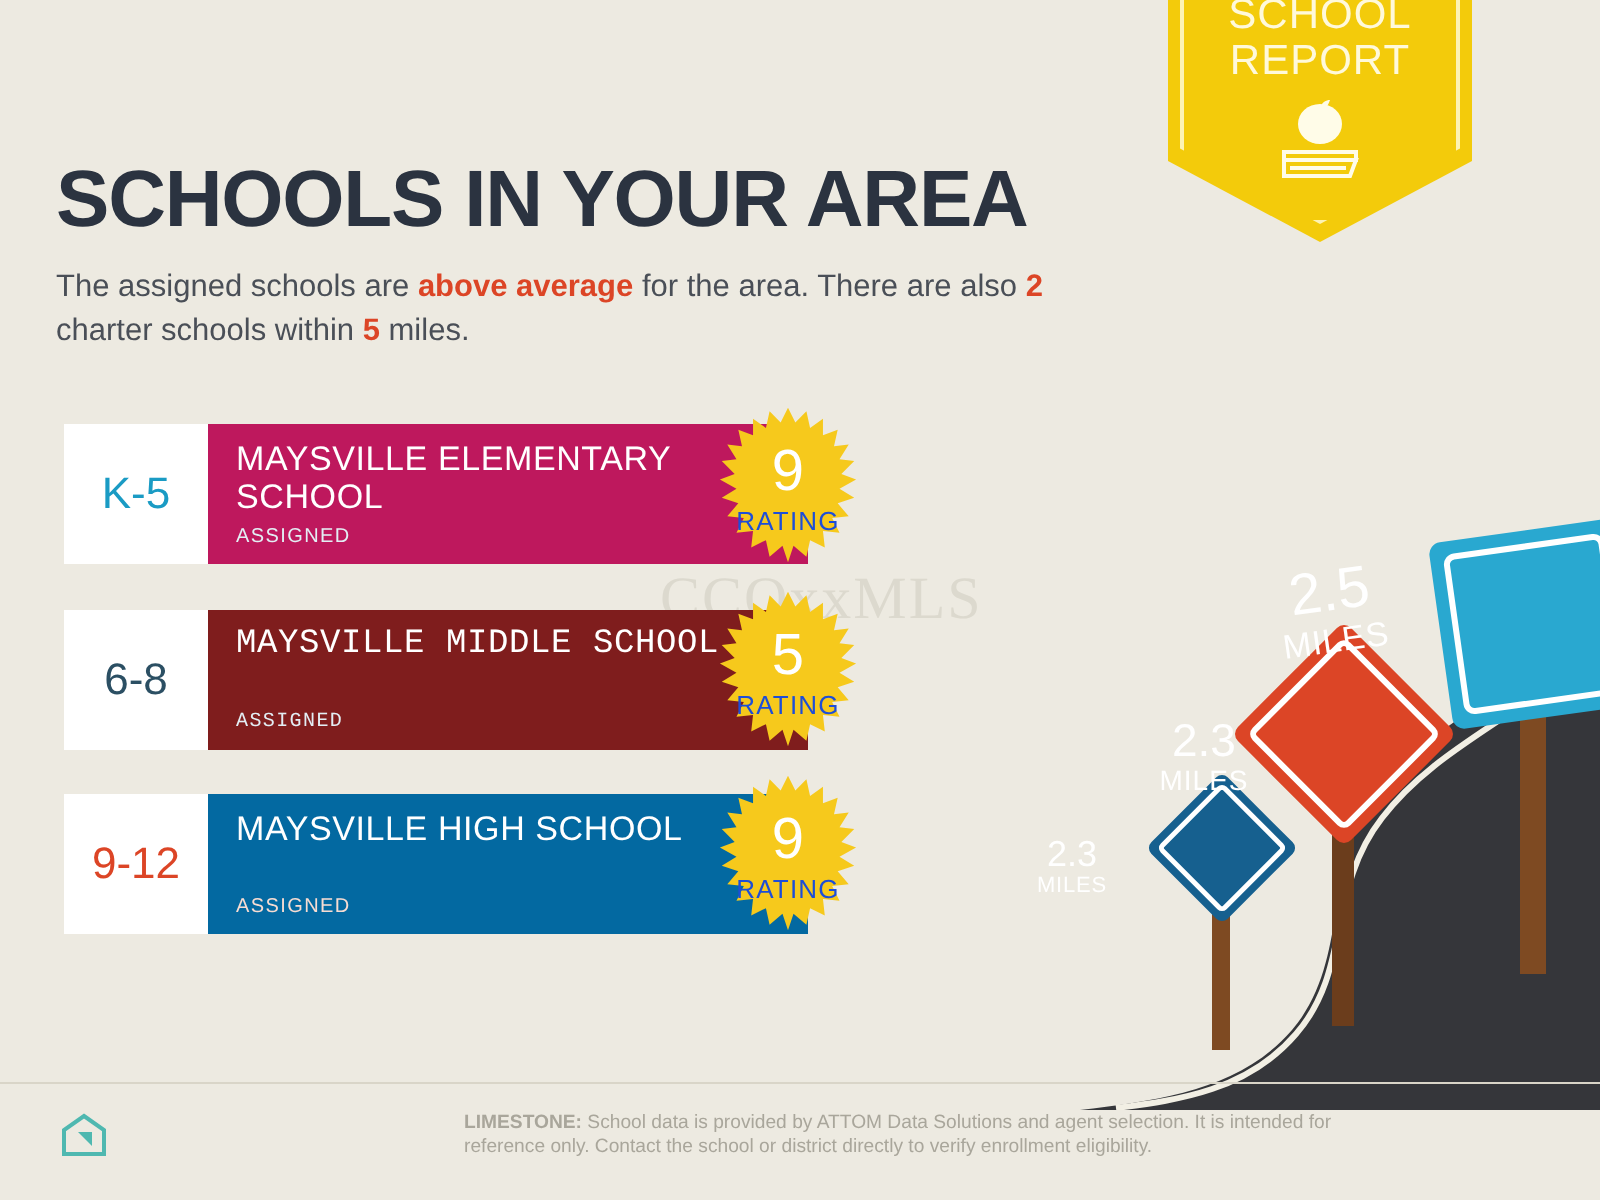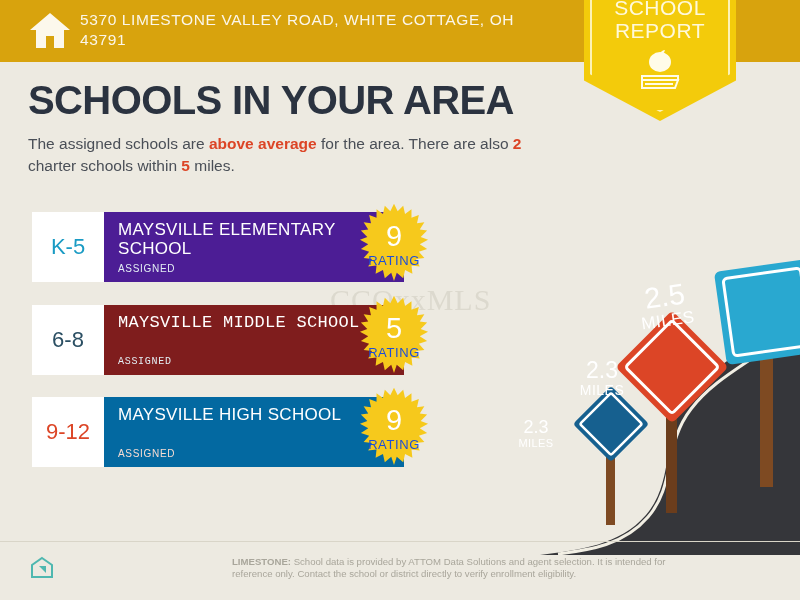--- a/index.html
+++ b/index.html
@@ -116,26 +116,20 @@
     position:absolute;left:232px;top:556px;width:470px;
     font-size:9.6px;color:#A9A69B;line-height:12px;z-index:3;
   }
   .disclaimer b{color:#A9A69B;font-weight:bold;}
 </style>
 </head>
 <body>
 
 <div id="page">
 
-  <div class="header">
-    <svg class="house-icon" viewBox="0 0 44 44">
-      <path d="M22 5 L42 22 L36 22 L36 40 L26 40 L26 28 L18 28 L18 40 L8 40 L8 22 L2 22 Z" fill="#FCF8EC"></path>
-    </svg>
-    <div class="addr">5370 LIMESTONE VALLEY ROAD, WHITE COTTAGE, OH 43791</div>
-  </div>
 
   <div class="badge">
     <div class="badge-inner"></div>
     <div class="badge-txt">
       <span>SCHOOL</span><br>
       <span>REPORT</span>
     </div>
     <svg class="badge-art" viewBox="0 0 46 44">
       <path d="M23 6 C24 3 26 2 28 2 C27 5 26 6 24 7 Z" fill="#FFFCE8"></path>
       <ellipse cx="23" cy="14" rx="11" ry="10" fill="#FFFCE8"></ellipse>
@@ -187,21 +181,21 @@
     <div style="color:#FFFFFF;font-size:23px;line-height:24px;">2.3</div>
     <div style="color:#FFFFFF;font-size:14px;line-height:16px;letter-spacing:.5px;">MILES</div>
   </div>
   <div style="position:absolute;left:491px;top:418px;width:90px;text-align:center;z-index:3;">
     <div style="color:#FFFFFF;font-size:18px;line-height:19px;">2.3</div>
     <div style="color:#FFFFFF;font-size:11px;line-height:13px;letter-spacing:.4px;">MILES</div>
   </div>
 
   <div class="row row1">
     <div class="grade" style="color:#1A9BC4;">K-5</div>
-    <div class="bar" style="background:#4c1d95;">
+    <div class="bar" style="background:#be185d;">
       <div class="sname">MAYSVILLE ELEMENTARY SCHOOL</div>
       <div class="assigned">ASSIGNED</div>
     </div>
   </div>
   <div class="star star1">
     <svg width="92" height="92" viewBox="0 0 100 100">
       <polygon fill="#F6C91C" points="50,2 54,10 60,4 62,13 69,8 69,17 77,14 75,23 83,22 78,30 86,31 79,38 87,41 78,46 86,51 77,54 83,61 74,62 78,70 69,69 70,78 62,74 60,83 53,77 50,86 47,77 40,83 38,74 30,78 31,69 22,70 26,62 17,61 23,54 14,51 22,46 13,41 21,38 14,31 22,30 17,22 25,23 23,14 31,17 31,8 38,13 40,4 46,10"></polygon>
     </svg>
     <div class="num">9</div>
     <div class="lbl">RATING</div>

